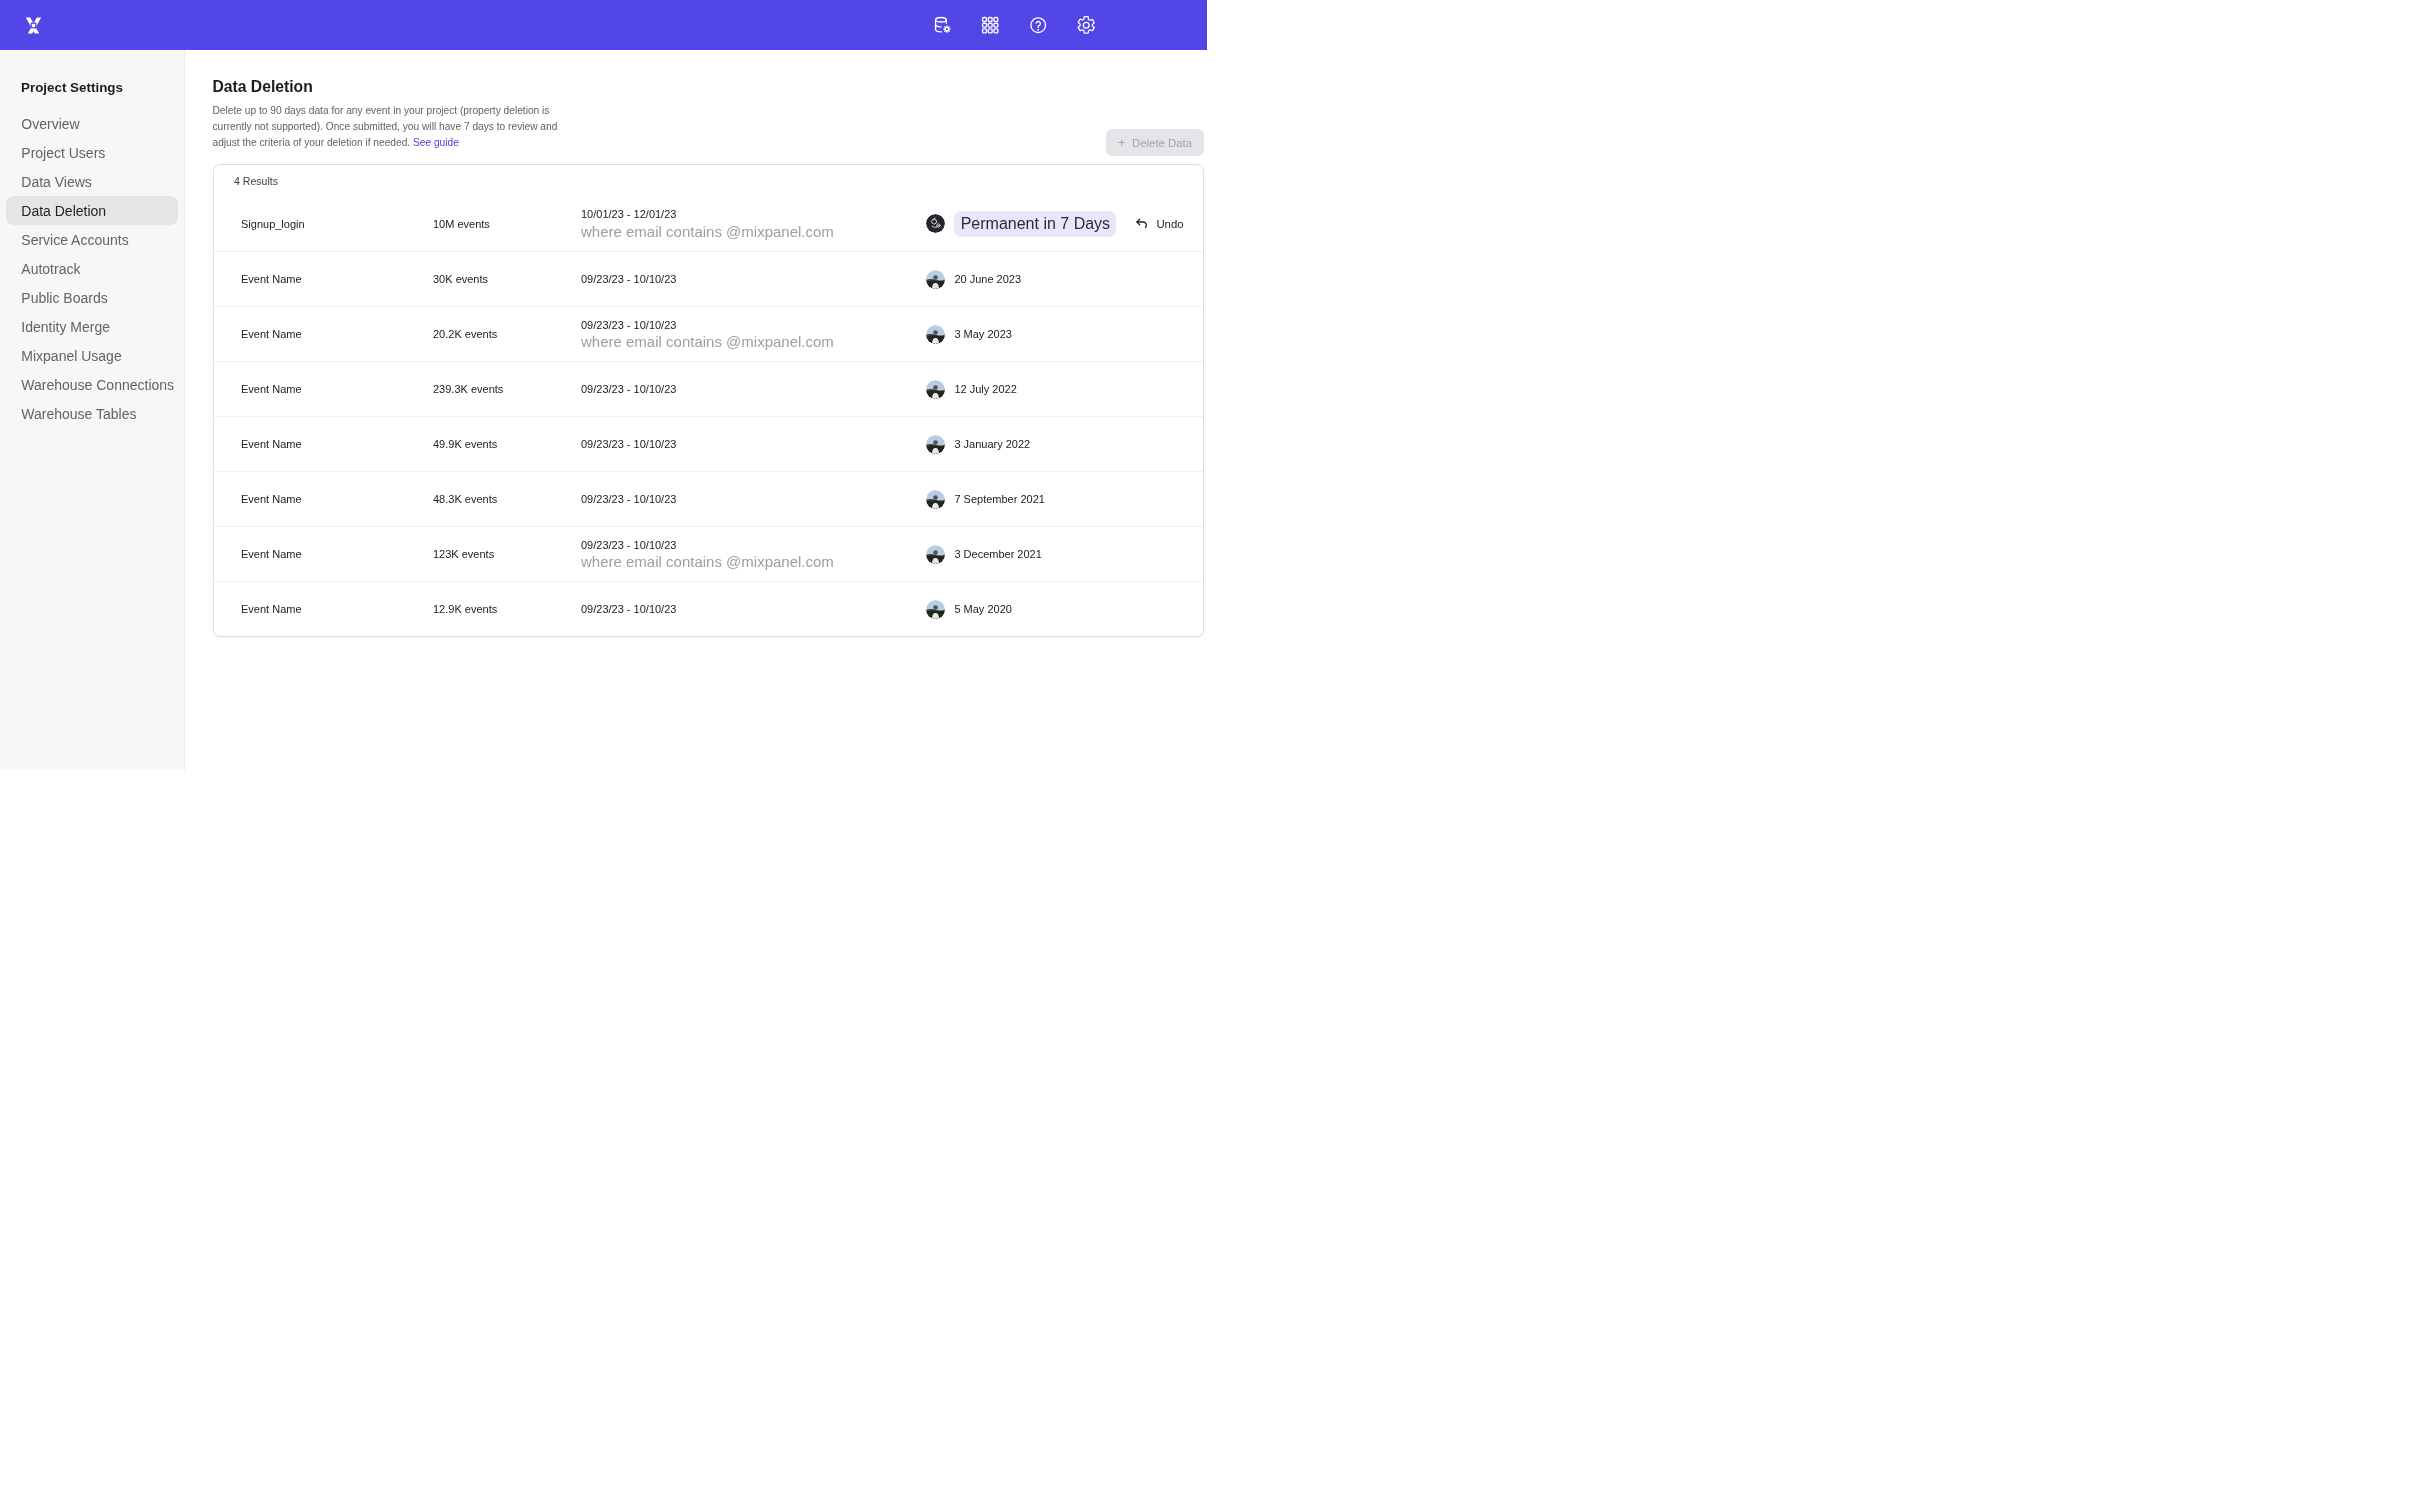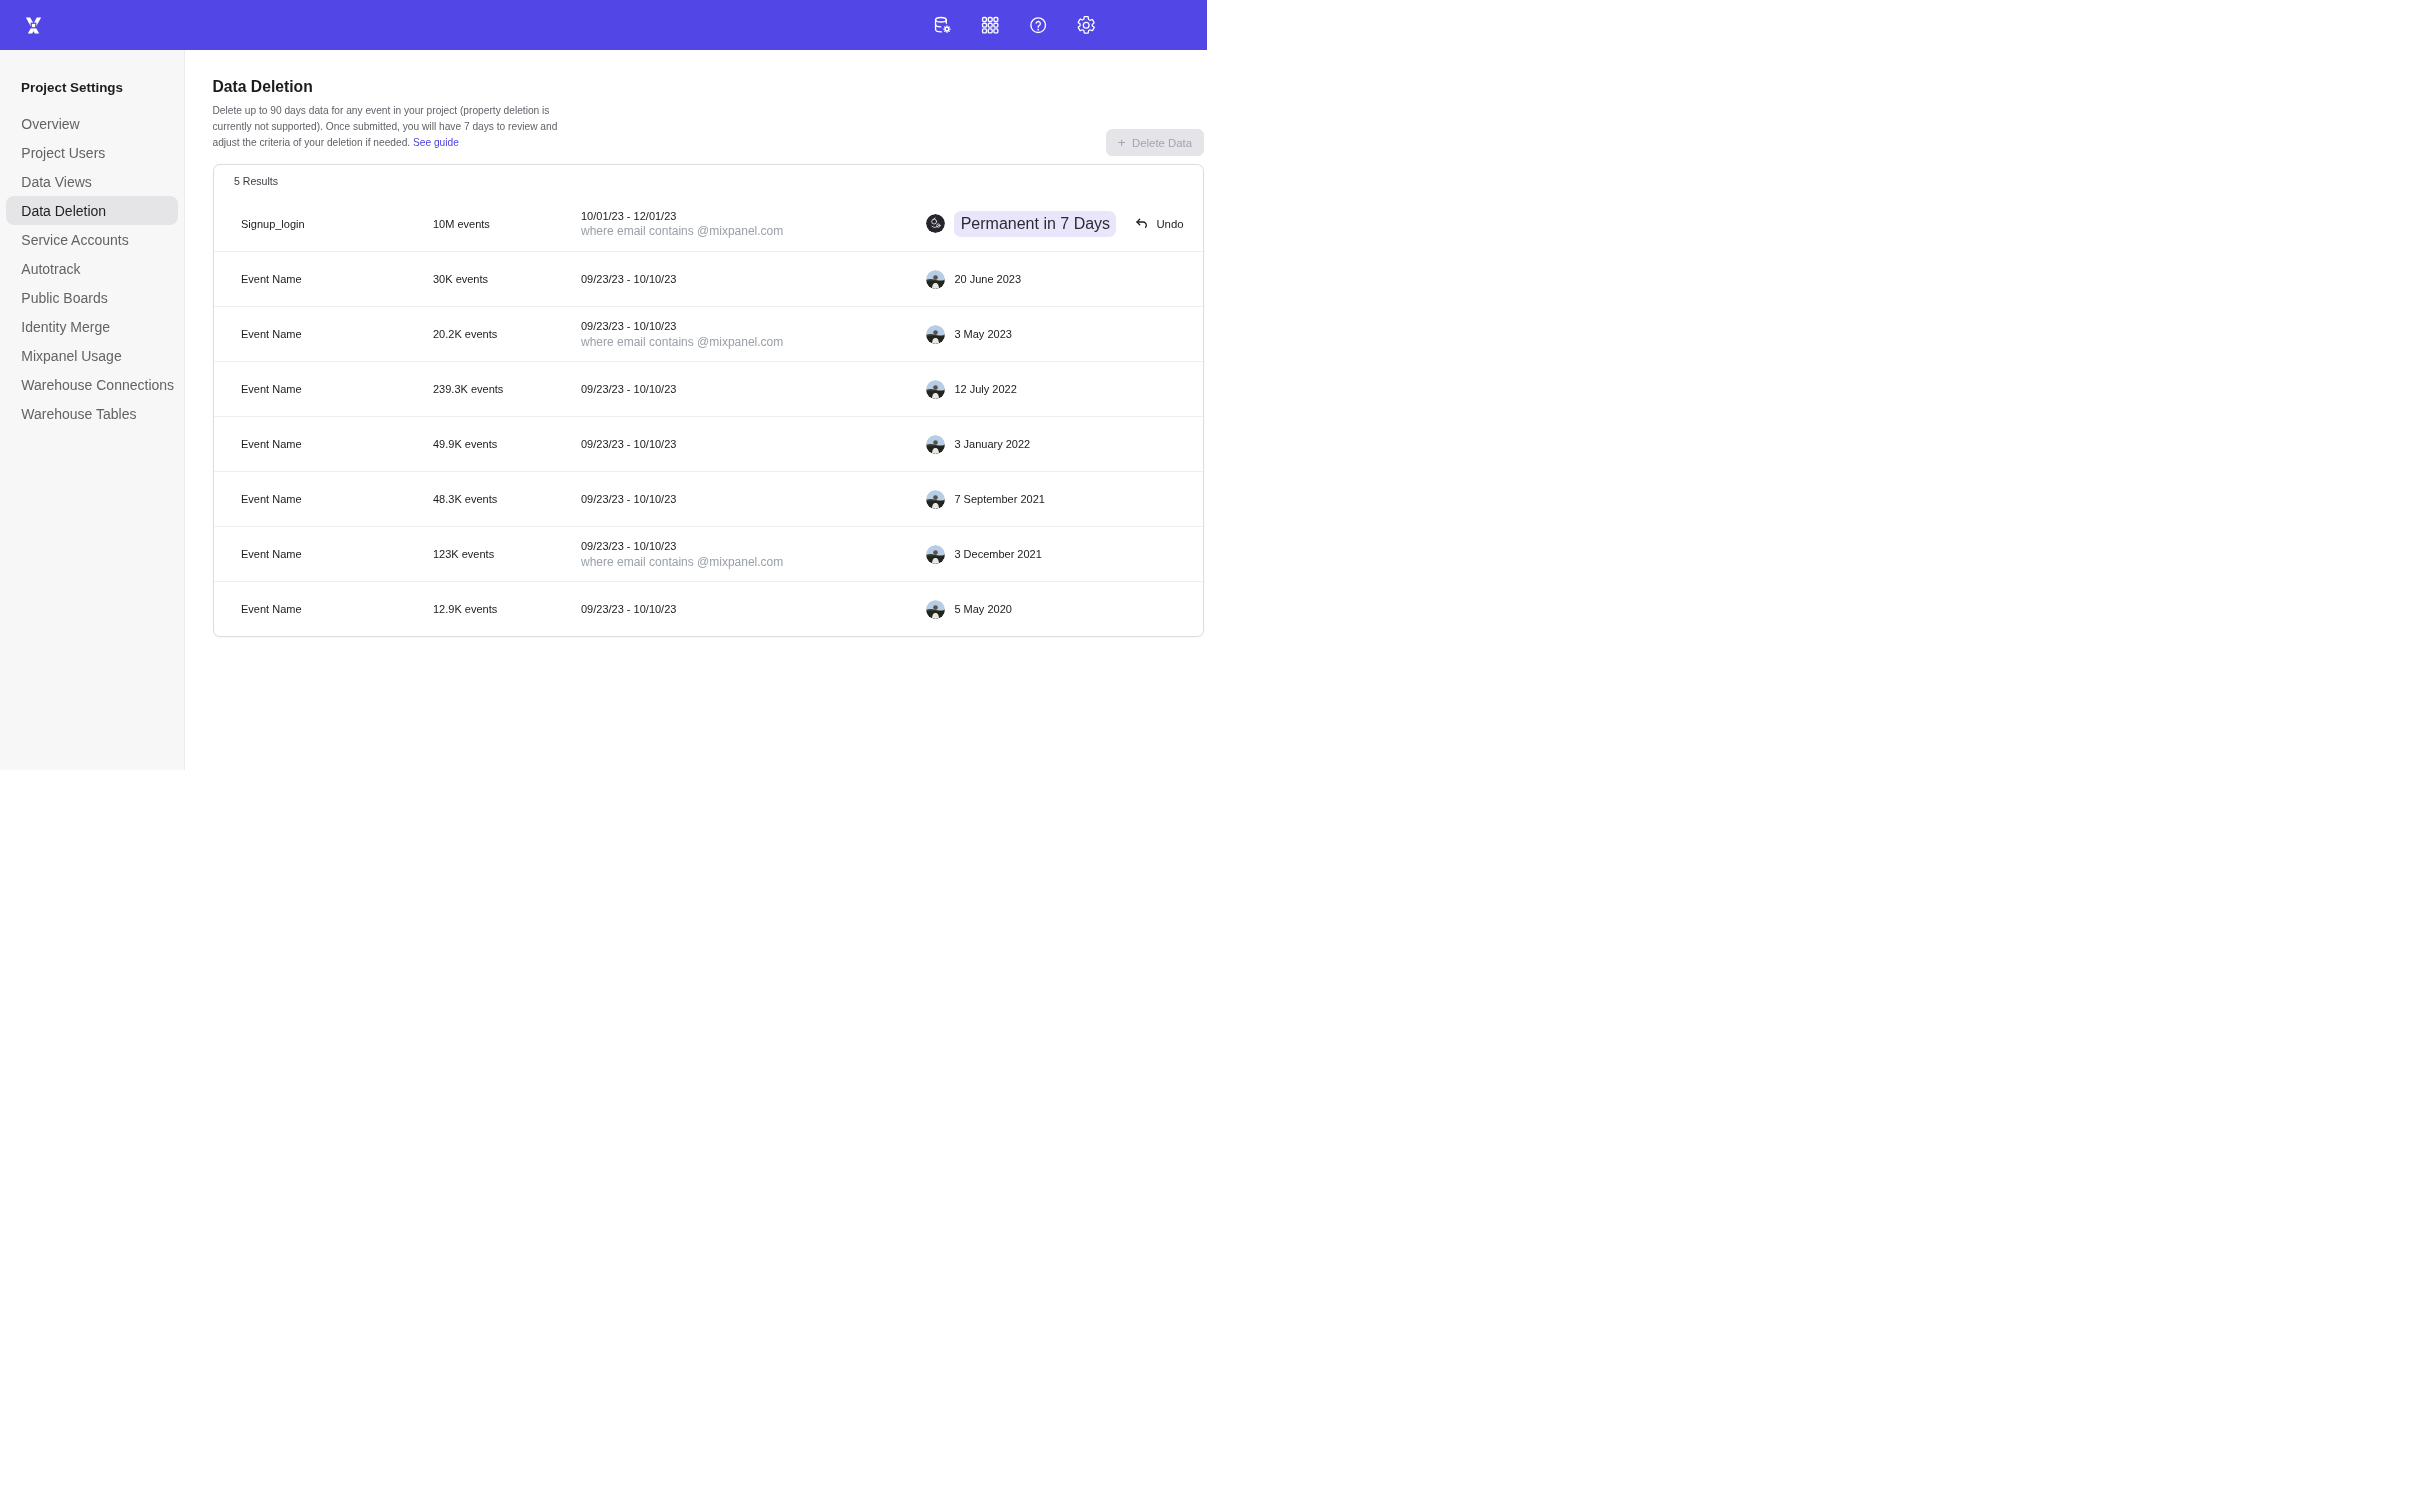--- a/index.html
+++ b/index.html
@@ -60,21 +60,21 @@
   .results-bar{height:31px;display:flex;align-items:center;padding-left:20.4px;
     font-size:10.6px;color:#3C3C43;}
   .thead,.trow{
     display:grid;grid-template-columns:192px 148px 345px 1fr;
     padding-left:27.5px;padding-right:19px;align-items:center;
   }
   .thead{height:27.5px;background:#F7F7F8;font-size:10.6px;color:#55565C;}
   .trow{height:55px;font-size:11px;color:#202124;}
   .trow + .trow{border-top:0.8px solid #EFEFF1;}
   .crit-range{font-size:11px;color:#202124;}
-  .crit-filter{font-size:12px;color:#9AA0A6;margin-top:2.4px;}
+  .crit-filter{font-size:15px;color:#9AA0A6;margin-top:2.4px;}
   .crit-filter:empty{display:none;}
   .date-cell{display:flex;align-items:center;}
   .avatar{width:19px;height:19px;border-radius:50%;overflow:hidden;flex:0 0 19px;margin-right:9.4px;}
   .avatar svg{display:block;width:19px;height:19px;}
   .badge{
     background:var(--badge,#E9E6FB);color:#2B2B33;font-size:16px;
     padding:3.9px 6.3px;border-radius:7px;white-space:nowrap;
   }
   .undo-btn{
     display:flex;align-items:center;gap:7px;margin-left:18px;
@@ -161,21 +161,21 @@
       <h1 class="page-title">Data Deletion</h1>
       <p class="page-desc"><span>Delete up to 90 days data for any event in your project (property deletion is currently not supported). Once submitted, you will have 7 days to review and adjust the criteria of your deletion if needed.</span>
         <a>See guide</a></p>
 
       <button class="delete-btn">
         <span class="plus">+</span>
         <span>Delete Data</span>
       </button>
 
       <div class="card">
-        <div class="results-bar">5 Results</div>
+        <div class="results-bar">4 Results</div>
         <div id="table-body">
   <div class="trow">
     <div class="cell">Signup_login</div>
     <div class="cell">10M events</div>
     <div class="cell">
       <div class="crit-range">10/01/23 - 12/01/23</div>
       <div class="crit-filter">where email contains @mixpanel.com</div>
     </div>
     <div class="cell date-cell">
 

